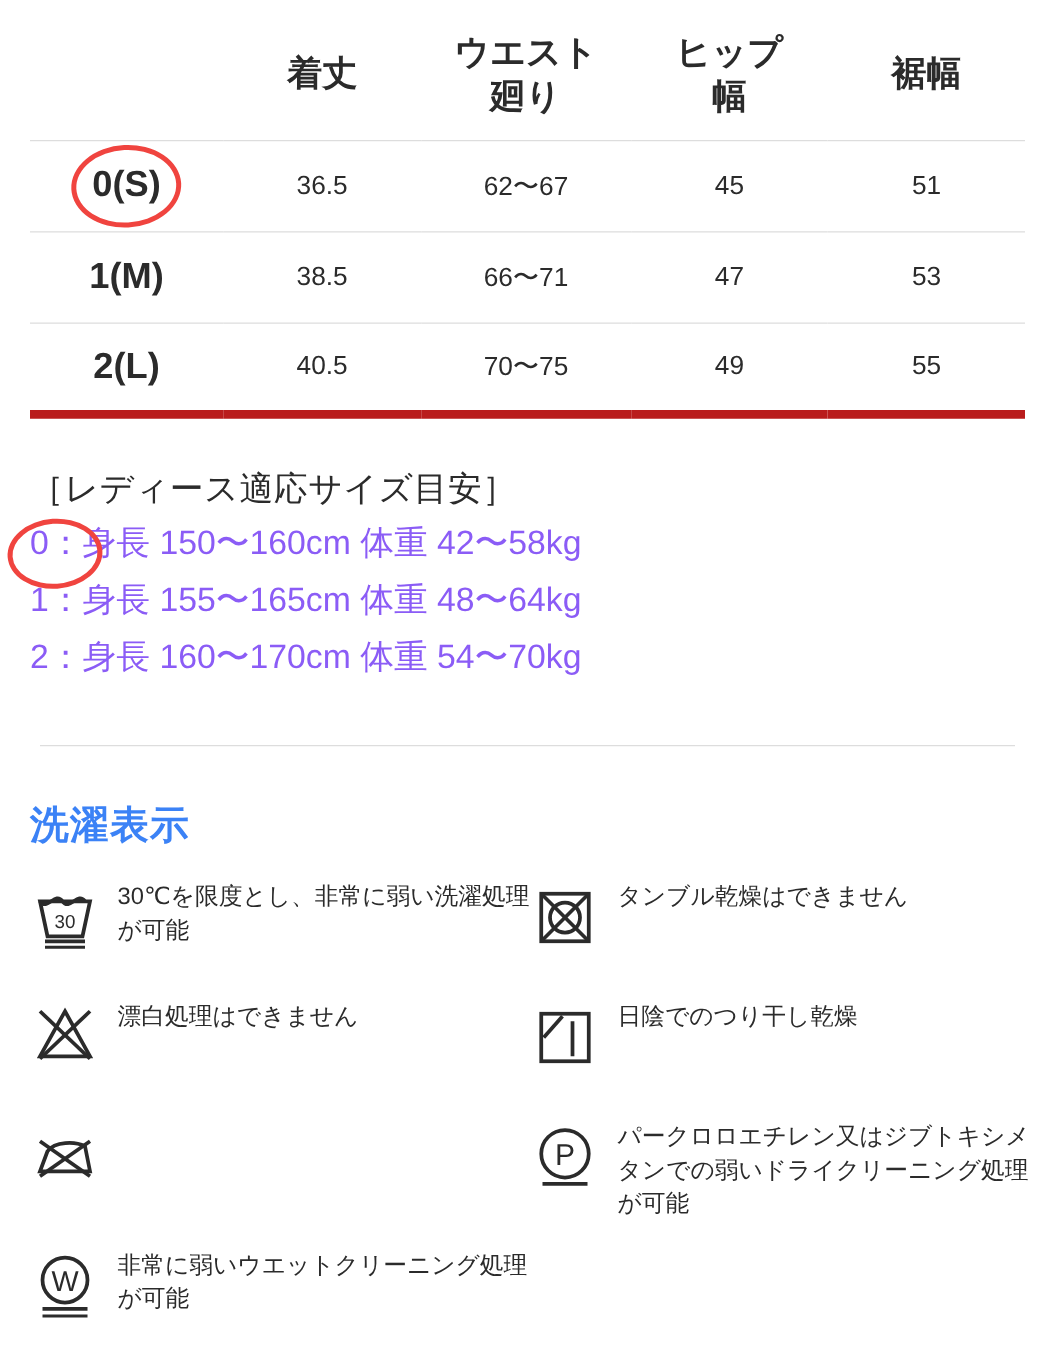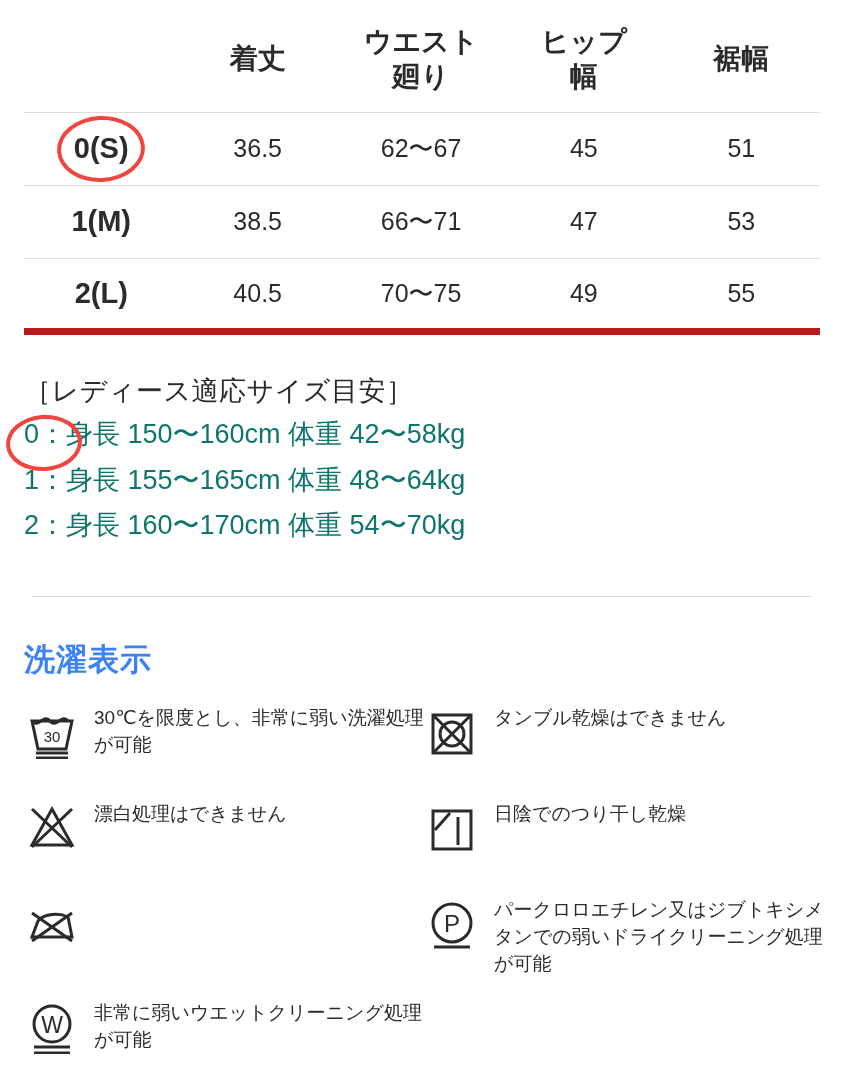--- a/index.html
+++ b/index.html
@@ -57,21 +57,21 @@
     height: 73px;
     vertical-align: middle;
     font-size: 27px;
   }
   table.size-table tbody td.row-label {
     font-size: 29px;
     position: relative;
   }
   table.size-table tbody td.val {
     font-weight: normal;
-    font-size: 25px;
+    font-size: 21px;
   }
   table.size-table tbody tr:last-child {
     border-bottom: 7px solid #b91c1c;
   }
 
   
   .circle-mark {
     position: absolute;
     border: 4px solid #f0443f;
     border-radius: 50%;
@@ -92,21 +92,21 @@
   }
   .guide-title {
     font-size: 27px;
     line-height: 1.55;
     color: #2b2b2b;
     letter-spacing: 0.5px;
   }
   .guide-line {
     font-size: 27px;
     line-height: 1.68;
-    color: #0f766e;
+    color: #8b5cf6;
     white-space: nowrap;
   }
   .circle-zero {
     position: absolute;
     width: 76px;
     height: 56px;
     border: 4px solid #f0443f;
     border-radius: 50%;
     left: -18px;
     top: 44px;

